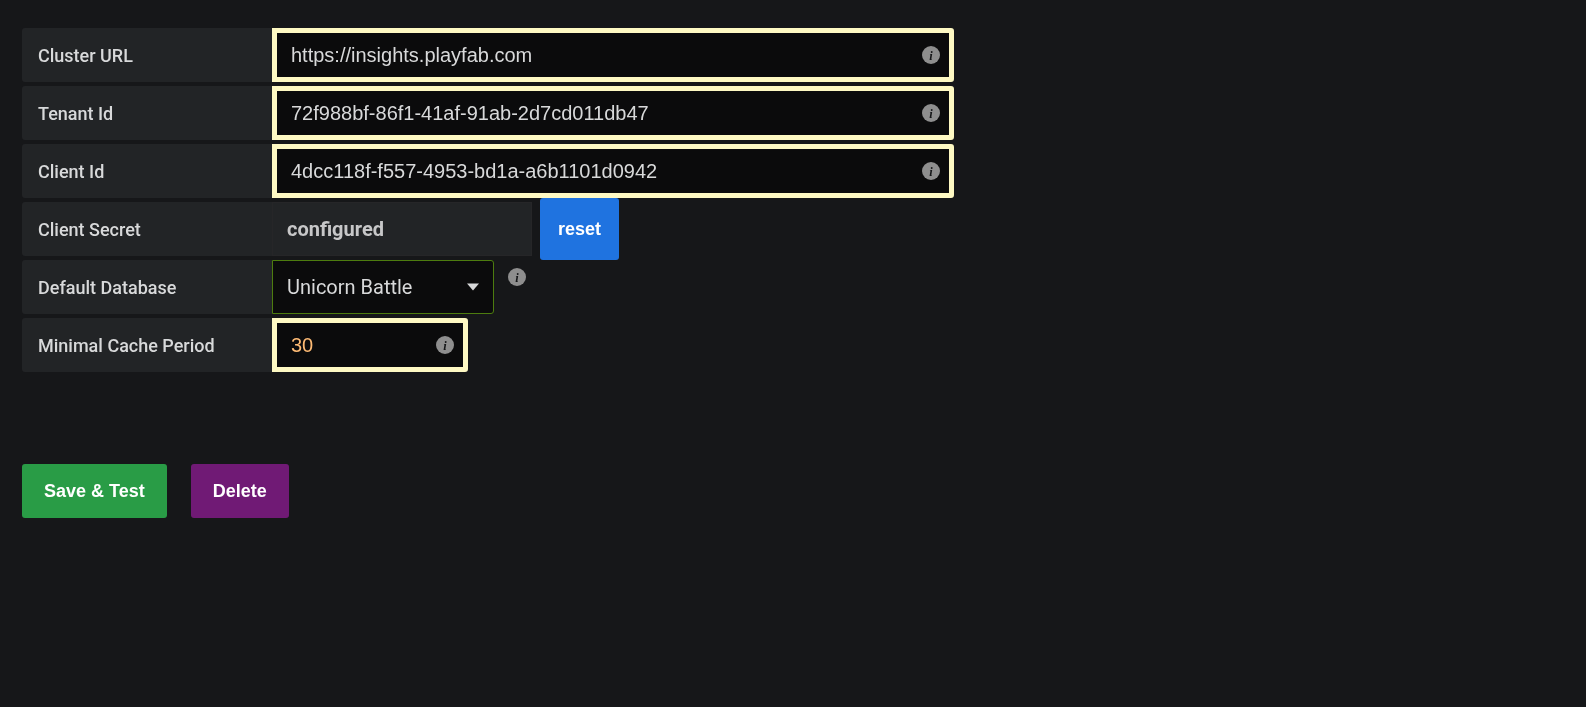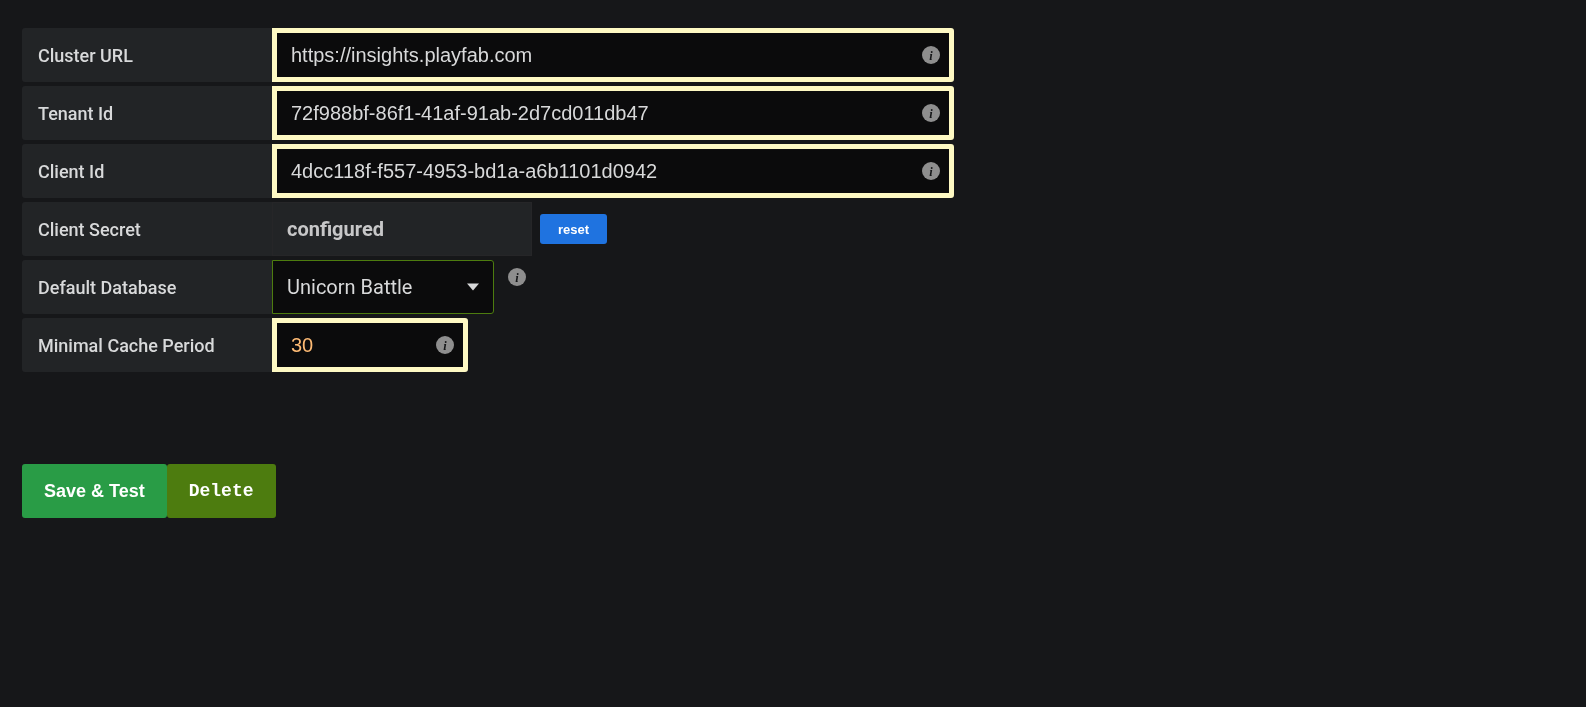--- a/index.html
+++ b/index.html
@@ -93,30 +93,30 @@
     border: none;
     border-radius: 3px;
     cursor: pointer;
     font-size: 18px;
     font-weight: 600;
     height: 54px;
     padding: 0 22px;
     color: #fff;
   }
   .btn-small {
-    height: 30px;
-    font-size: 13px;
+    height: 62px;
+    font-size: 18px;
     padding: 0 18px;
     font-weight: 600;
     margin-left: 8px;
     align-self: center;
   }
   .btn-blue { background: #1f73e0; }
   .btn-green { background: #299c46; }
-  .btn-red { background: #4d7c0f; font-family: Liberation Mono, monospace; }
+  .btn-red { background: #701a75; }
   .btn-gray { background: #2f2f32; color: #d8d9da; font-weight: 500; }
 
   .select-wrap {
     position: relative;
     background: #0b0b0c;
     border: 1px solid #4d7c0f;
     height: 54px;
     width: 222px;
     display: flex;
     align-items: center;
@@ -161,20 +161,21 @@
   }
   .alert-text {
     color: #fff;
     font-size: 22px;
     font-weight: 600;
   }
 
   .button-row {
     margin-top: 92px;
     display: flex;
+    gap: 24px;
   }
 </style>
 </head>
 <body>
 
 <div class="page">
 
   <div class="form-row">
     <div class="form-label">Cluster URL</div>
     <div class="input-group">

